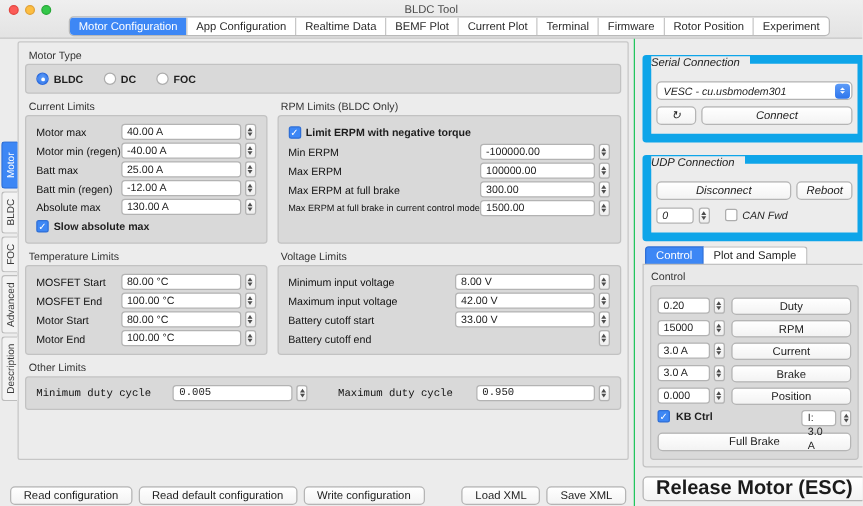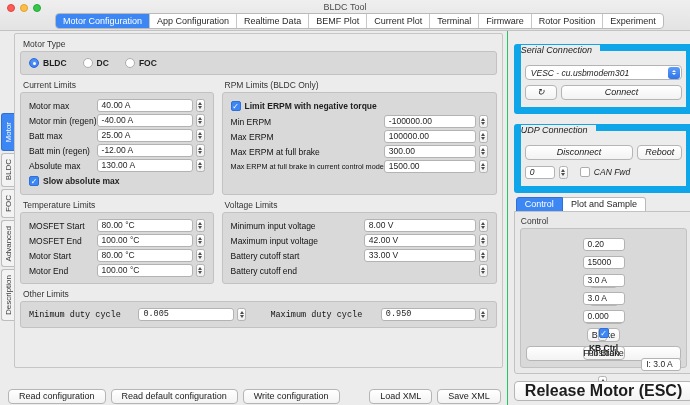--- a/index.html
+++ b/index.html
@@ -36,21 +36,21 @@
   
   .pane { margin:2px 4px 0 14px; height:335px; border:1px solid #c6c6c6; border-radius:2px; padding:3px 5px; display:grid; grid-template-columns:1fr 1fr; gap:3px 8px; align-content:start; }
   .grp { display:flex; flex-direction:column; }
   .grp.full { grid-column:1 / 3; }
   .grp-title { font-size:8.5px; color:#333; margin:2px 0 2px 3px; }
   .grp-box { background:#d9d9d9; border:1px solid #c2c2c2; border-radius:3px; padding:4px 8px; flex:1; }
   .frow { display:flex; align-items:center; height:13px; margin:2px 0; }
   .frow label { flex:1; font-size:8.5px; color:#111; white-space:nowrap; }
   .frow label.tight { font-size:7.3px; }
   .fld { background:#fff; border:1px solid #b3b3b3; border-radius:3px; height:13px; line-height:11px; padding:0 4px; font-size:8.5px; }
-  .w108{width:96px;} .w92{width:92px;} .w112{width:112px;} .w95{width:95px;} .w42{width:42px;} .w40{width:40px;} .w30{width:30px;}
+  .w108{width:96px;} .w92{width:92px;} .w112{width:112px;} .w95{width:95px;} .w42{width:42px;} .w40{width:28px;} .w30{width:30px;}
   .stp { width:9px; height:13px; margin-left:3px; background:linear-gradient(#fff,#eee); border:1px solid #b3b3b3; border-radius:2.5px; display:flex; flex-direction:column; justify-content:center; align-items:center; gap:1px; flex:none; }
   .tu { width:0;height:0;border-left:2.5px solid transparent;border-right:2.5px solid transparent;border-bottom:3px solid #4d4d4d; }
   .td { width:0;height:0;border-left:2.5px solid transparent;border-right:2.5px solid transparent;border-top:3px solid #4d4d4d; }
   
   .cbrow { display:flex; align-items:center; gap:4px; height:14px; margin:2px 0; }
   .cb { width:10px; height:10px; border-radius:2px; border:1px solid #adadad; background:#fff; flex:none; font-size:8px; line-height:9px; text-align:center; color:#fff; }
   .cb.on { background:#3d87f5; border-color:#2f6fd6; }
   .cblabel { font-size:8.5px; font-weight:bold; }
   .radios { display:flex; gap:16px; align-items:center; height:14px; }
   .radio { display:flex; align-items:center; gap:4px; }
@@ -77,21 +77,21 @@
   .spacer { flex:1; }
   
   .ctabs { display:flex; margin-left:2px; }
   .ctab { padding:0 8px; line-height:13px; height:15px; font-size:9px; background:#fff; border:1px solid #b9b9b9; white-space:nowrap; }
   .ctab:first-child { border-radius:3px 0 0 0; }
   .ctab:last-child { border-left:none; border-radius:0 3px 0 0; }
   .ctab.sel { background:#3d87f5; color:#fff; border-color:#2f6fd6; }
   .cpane { border:1px solid #c2c2c2; border-radius:0 3px 3px 3px; padding:3px 5px 5px; background:#e9e9e9; margin-top:-1px; }
   .cpane-label { font-size:8.5px; color:#333; margin:1px 0 2px 1px; }
   .cbox { background:#d9d9d9; border:1px solid #c2c2c2; border-radius:3px; padding:5px 5px 6px; }
-  .crow { display:flex; gap:5px; align-items:center; margin:4px 0; height:14px;flex-direction:column; }
+  .crow { display:flex; gap:5px; align-items:flex-start; margin:4px 0; height:14px; }
   .crow .btn { flex:1; height:14px; line-height:12px; padding:0 4px; }
   .release { margin-top:7px; height:20px; line-height:18px; font-weight:bold; font-size:16px; border-radius:4px; }
   .fullw { width:100%; }
 </style>
 </head>
 <body>
 
 <div class="chrome">
   <div class="traffic">
     <span class="tl r"></span>

